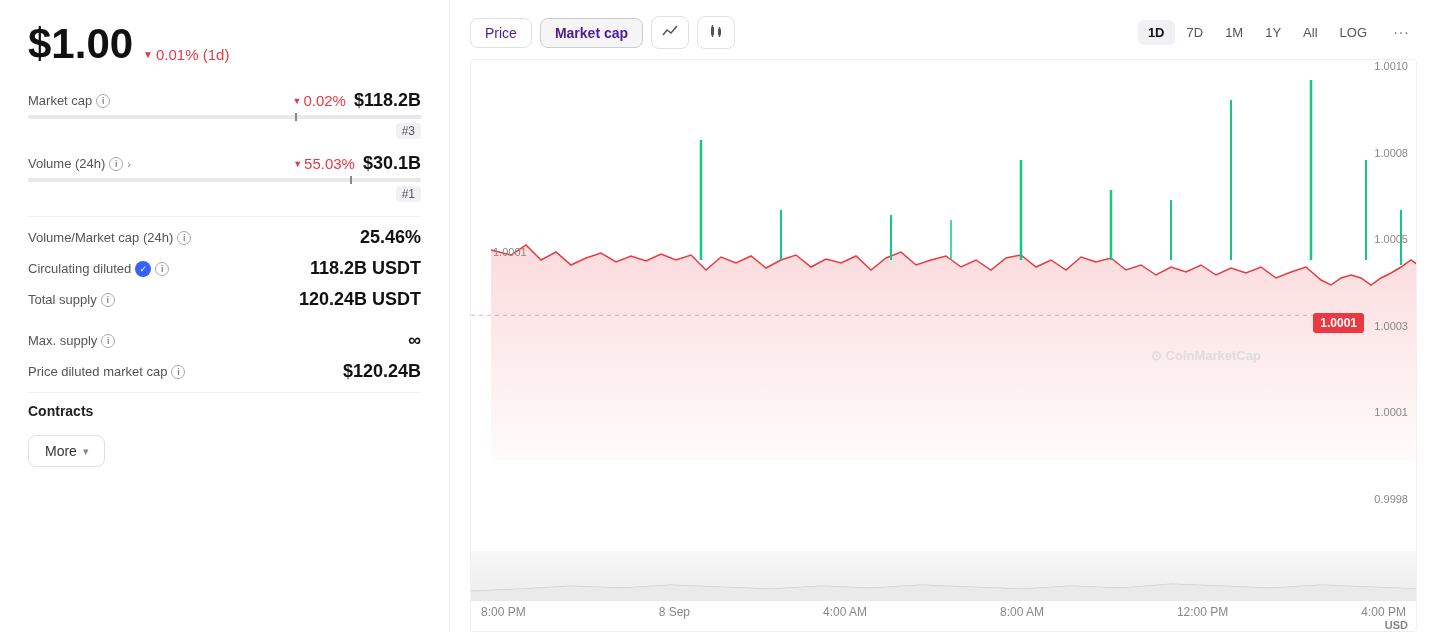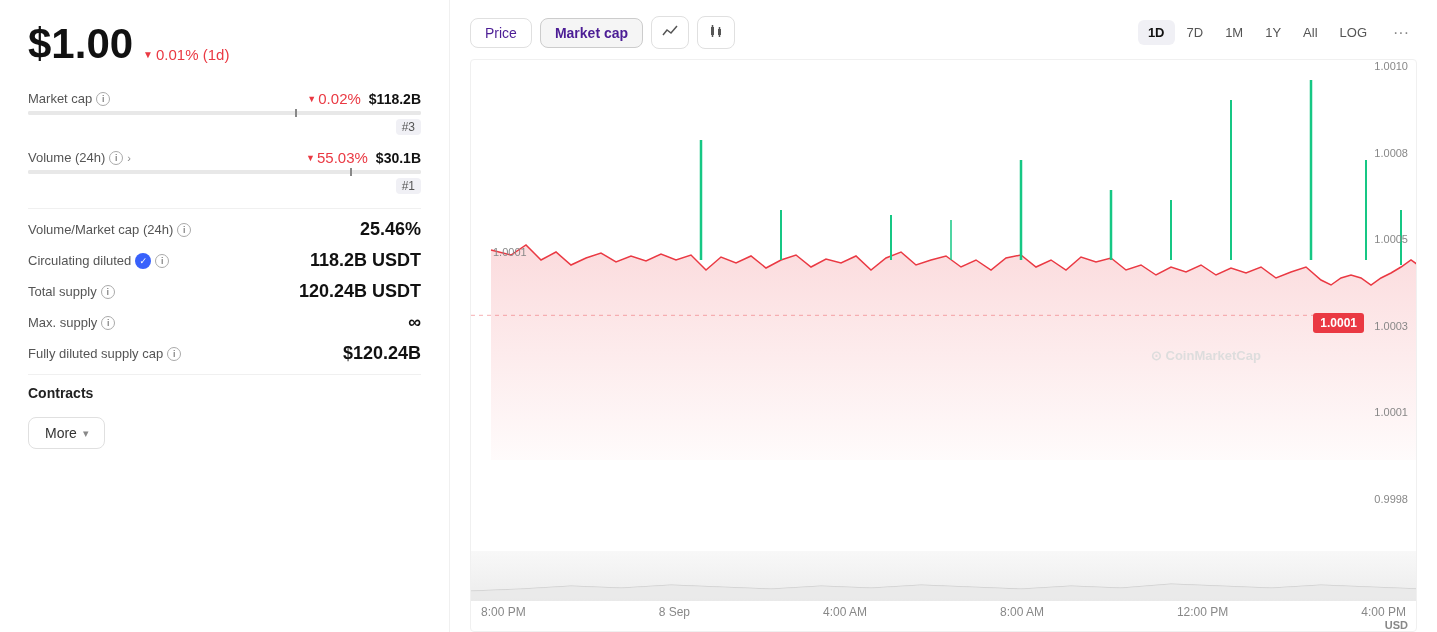--- a/index.html
+++ b/index.html
@@ -67,21 +67,21 @@
     .stat-change-neg {
       color: #ea3943;
       font-size: 15px;
       font-weight: 500;
       display: flex;
       align-items: center;
       gap: 2px;
     }
     .stat-change-neg::before { content: '▼'; font-size: 9px; }
     .stat-value {
-      font-size: 14px;
+      font-size: 18px;
       font-weight: 600;
       color: #111;
     }
 
     .progress-bar-container {
       position: relative;
       height: 4px;
       background: #e8e8e8;
       border-radius: 2px;
       margin-bottom: 4px;
@@ -396,39 +396,39 @@
 
   <div class="stat-line" style="margin-bottom:10px;">
     <div class="stat-label">
       <span>Circulating diluted</span>
       <span class="verified-badge">✓</span>
       <span class="info-icon">i</span>
     </div>
     <span class="stat-plain">118.2B USDT</span>
   </div>
 
-  <div class="stat-line" style="margin-bottom:10px;text-align:center;">
+  <div class="stat-line" style="margin-bottom:20px;text-align:center;">
     <div class="stat-label">
       <span>Total supply</span>
       <span class="info-icon">i</span>
     </div>
     <span class="stat-plain">120.24B USDT</span>
   </div>
 
   <div class="stat-line" style="margin-bottom:10px;">
     <div class="stat-label">
       <span>Max. supply</span>
       <span class="info-icon">i</span>
     </div>
     <span class="stat-plain">∞</span>
   </div>
 
   <div class="stat-line" style="margin-bottom:10px;">
     <div class="stat-label">
-      <span>Fully diluted supply cap</span>
+      <span>Price diluted market cap</span>
       <span class="info-icon">i</span>
     </div>
     <span class="stat-plain">$120.24B</span>
   </div>
 
   <hr class="section-divider">
 
   <div class="contracts-section">
     <div class="contracts-title">Contracts</div>
   </div>

